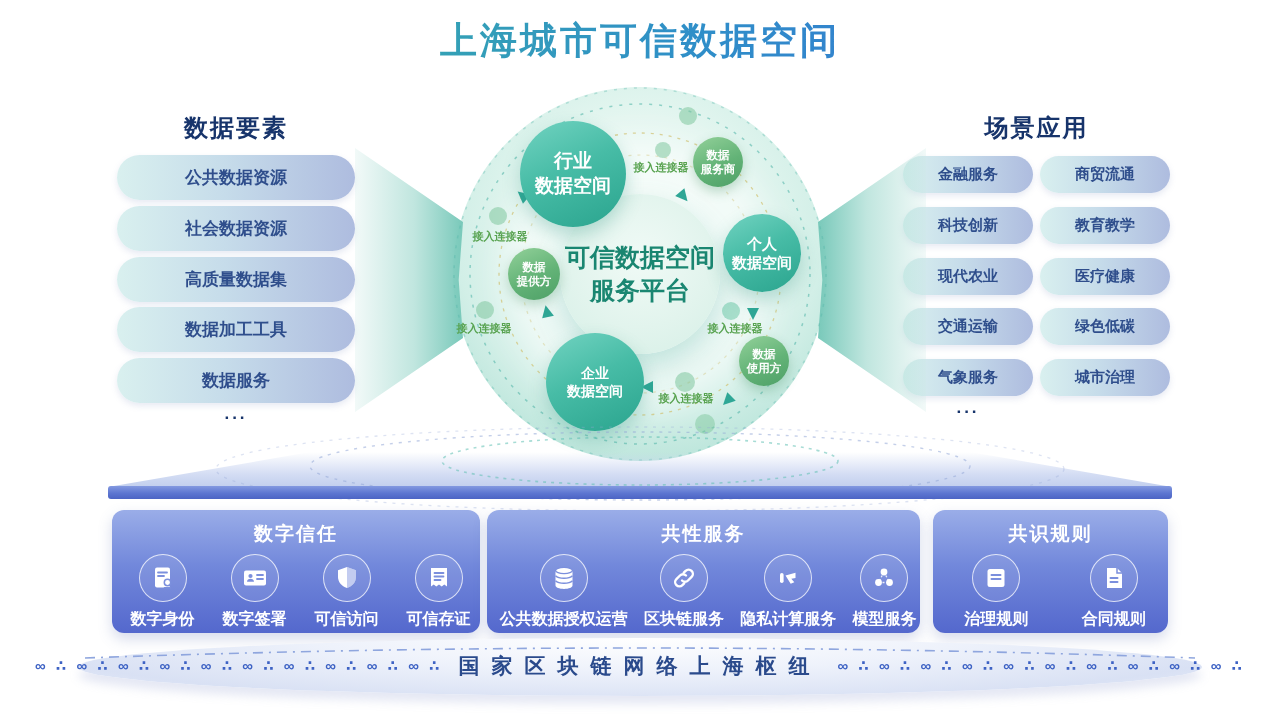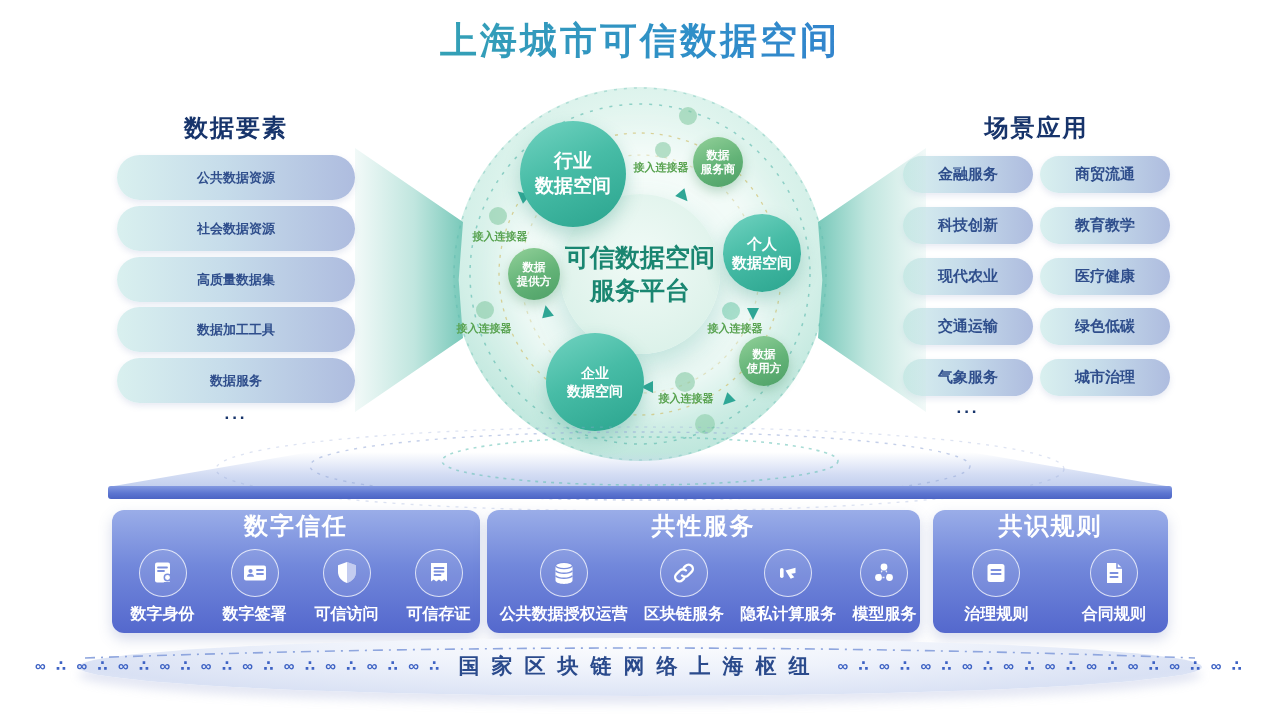--- a/index.html
+++ b/index.html
@@ -17,21 +17,21 @@
     -webkit-background-clip:text;background-clip:text;color:transparent;
   }
   
   .col-header{font-size:24px;font-weight:800;color:#17346b;letter-spacing:2px;text-align:center;}
   .pill{
     border-radius:26px;display:flex;align-items:center;justify-content:center;
     background:linear-gradient(90deg,#d9f0ef 0%,#c6dcea 45%,#aebcdf 100%);
     color:#2f4e8c;font-weight:700;
     box-shadow:0 3px 6px rgba(120,140,190,.18);
   }
-  .pill-l{left:117px;width:238px;height:45px;font-size:13px;}
+  .pill-l{left:117px;width:238px;height:45px;font-size:17px;}
   .pill-r{width:130px;height:37px;font-size:15px;}
   .more{color:#17346b;font-weight:800;font-size:17px;letter-spacing:3px;text-align:center;}
   
   .beam{top:148px;width:108px;height:264px;}
   .beam-left{left:355px;
     background:linear-gradient(90deg,rgba(203,233,228,.25) 0%,rgba(150,213,201,.6) 55%,#79c9ba 100%);
     clip-path:polygon(0 0,100% 28%,96% 50%,100% 72%,0 100%);}
   .beam-right{left:818px;
     background:linear-gradient(270deg,rgba(203,233,228,.25) 0%,rgba(150,213,201,.6) 55%,#79c9ba 100%);
     clip-path:polygon(100% 0,0 28%,4% 50%,0 72%,100% 100%);}
@@ -79,21 +79,21 @@
     left:108px;top:486px;width:1064px;height:13px;border-radius:3px;
     background:linear-gradient(180deg,#8399e0 0%,#5d76d1 55%,#4c64c4 100%);
   }
   
   .panel{
     top:510px;height:123px;border-radius:12px;
     background:linear-gradient(180deg,#9aade8 0%,#7288db 45%,#5468cd 100%);
     box-shadow:0 6px 14px rgba(90,110,180,.25);
     display:flex;flex-direction:column;align-items:center;color:#fff;
   }
-  .panel-header{font-size:24px;font-weight:800;letter-spacing:2px;}
+  .panel-header{font-size:19px;font-weight:800;letter-spacing:2px;margin-top:11px;}
   .panel-items{display:flex;flex:1;align-items:flex-start;justify-content:space-around;width:100%;margin-top:7px;padding-left:9px;}
   .p-item{display:flex;flex-direction:column;align-items:center;gap:7px;}
   .icon-circle{
     width:46px;height:46px;border-radius:50%;
     border:1px solid rgba(255,255,255,.75);background:rgba(255,255,255,.10);
     display:flex;align-items:center;justify-content:center;
   }
   .p-label{font-size:16px;font-weight:700;white-space:nowrap;}
   
   .platform-ellipse{

